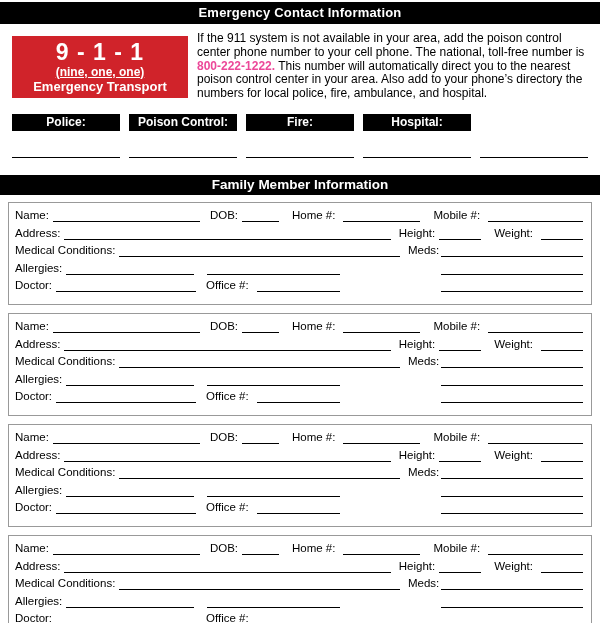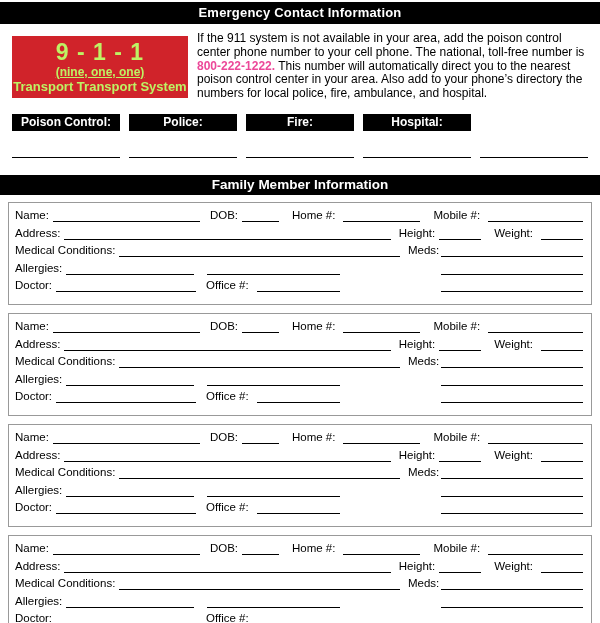--- a/index.html
+++ b/index.html
@@ -7,21 +7,21 @@
   body { font-family: "Liberation Sans", "DejaVu Sans", sans-serif; color: #000; }
 
   .topbar {
     margin-top: 2px; height: 22px; background: #000; color: #fff;
     font-size: 13px; font-weight: bold; text-align: center; line-height: 22px;
     letter-spacing: 0.2px;
   }
 
   .intro-row { display: flex; align-items: flex-start; margin: 8px 4px 0 12px; }
   .red-box {
-    flex: none; width: 176px; height: 62px; background: #d0232a; color: #bef264;
+    flex: none; width: 176px; height: 62px; background: #d0232a; color: #ffffff;
     text-align: center; margin-top: 4px; padding-top: 3px;
   }
   .red-box .big { font-size: 23px; font-weight: bold; line-height: 26px; letter-spacing: 1px; }
   .red-box .mid { font-size: 12px; font-weight: bold; line-height: 14px; text-decoration: underline; }
   .red-box .small { font-size: 13px; font-weight: bold; line-height: 16px; }
   .intro-text { margin-left: 9px; font-size: 12px; line-height: 13.8px; max-width: 398px; }
   .phone-red { color: #ec4899; font-weight: bold; }
 
   .contact-bars { display: flex; gap: 9px; margin: 13px 12px 0 12px; }
   .contact-bar {
@@ -51,28 +51,28 @@
 </style>
 </head>
 <body>
 
 <div class="topbar">Emergency Contact Information</div>
 
 <div class="intro-row">
   <div class="red-box">
     <div class="big">9 - 1 - 1</div>
     <div class="mid">(nine, one, one)</div>
-    <div class="small">Transport Transport System</div>
+    <div class="small">Emergency Transport Member</div>
   </div>
   <div class="intro-text"><span>If the 911 system is not available in your area, add the poison control center phone number to your cell phone. The national, toll-free number is </span><span class="phone-red">800-222-1222.</span><span> This number will automatically direct you to the nearest poison control center in your area. Also add to your phone’s directory the numbers for local police, fire, ambulance, and hospital.</span></div>
 </div>
 
 <div class="contact-bars">
+  <div class="contact-bar">Police:</div>
   <div class="contact-bar">Poison Control:</div>
-  <div class="contact-bar">Police:</div>
   <div class="contact-bar">Fire:</div>
   <div class="contact-bar">Hospital:</div>
 </div>
 
 <div class="contact-lines">
   <div class="contact-line"></div>
   <div class="contact-line"></div>
   <div class="contact-line"></div>
   <div class="contact-line"></div>
   <div class="contact-line"></div>

